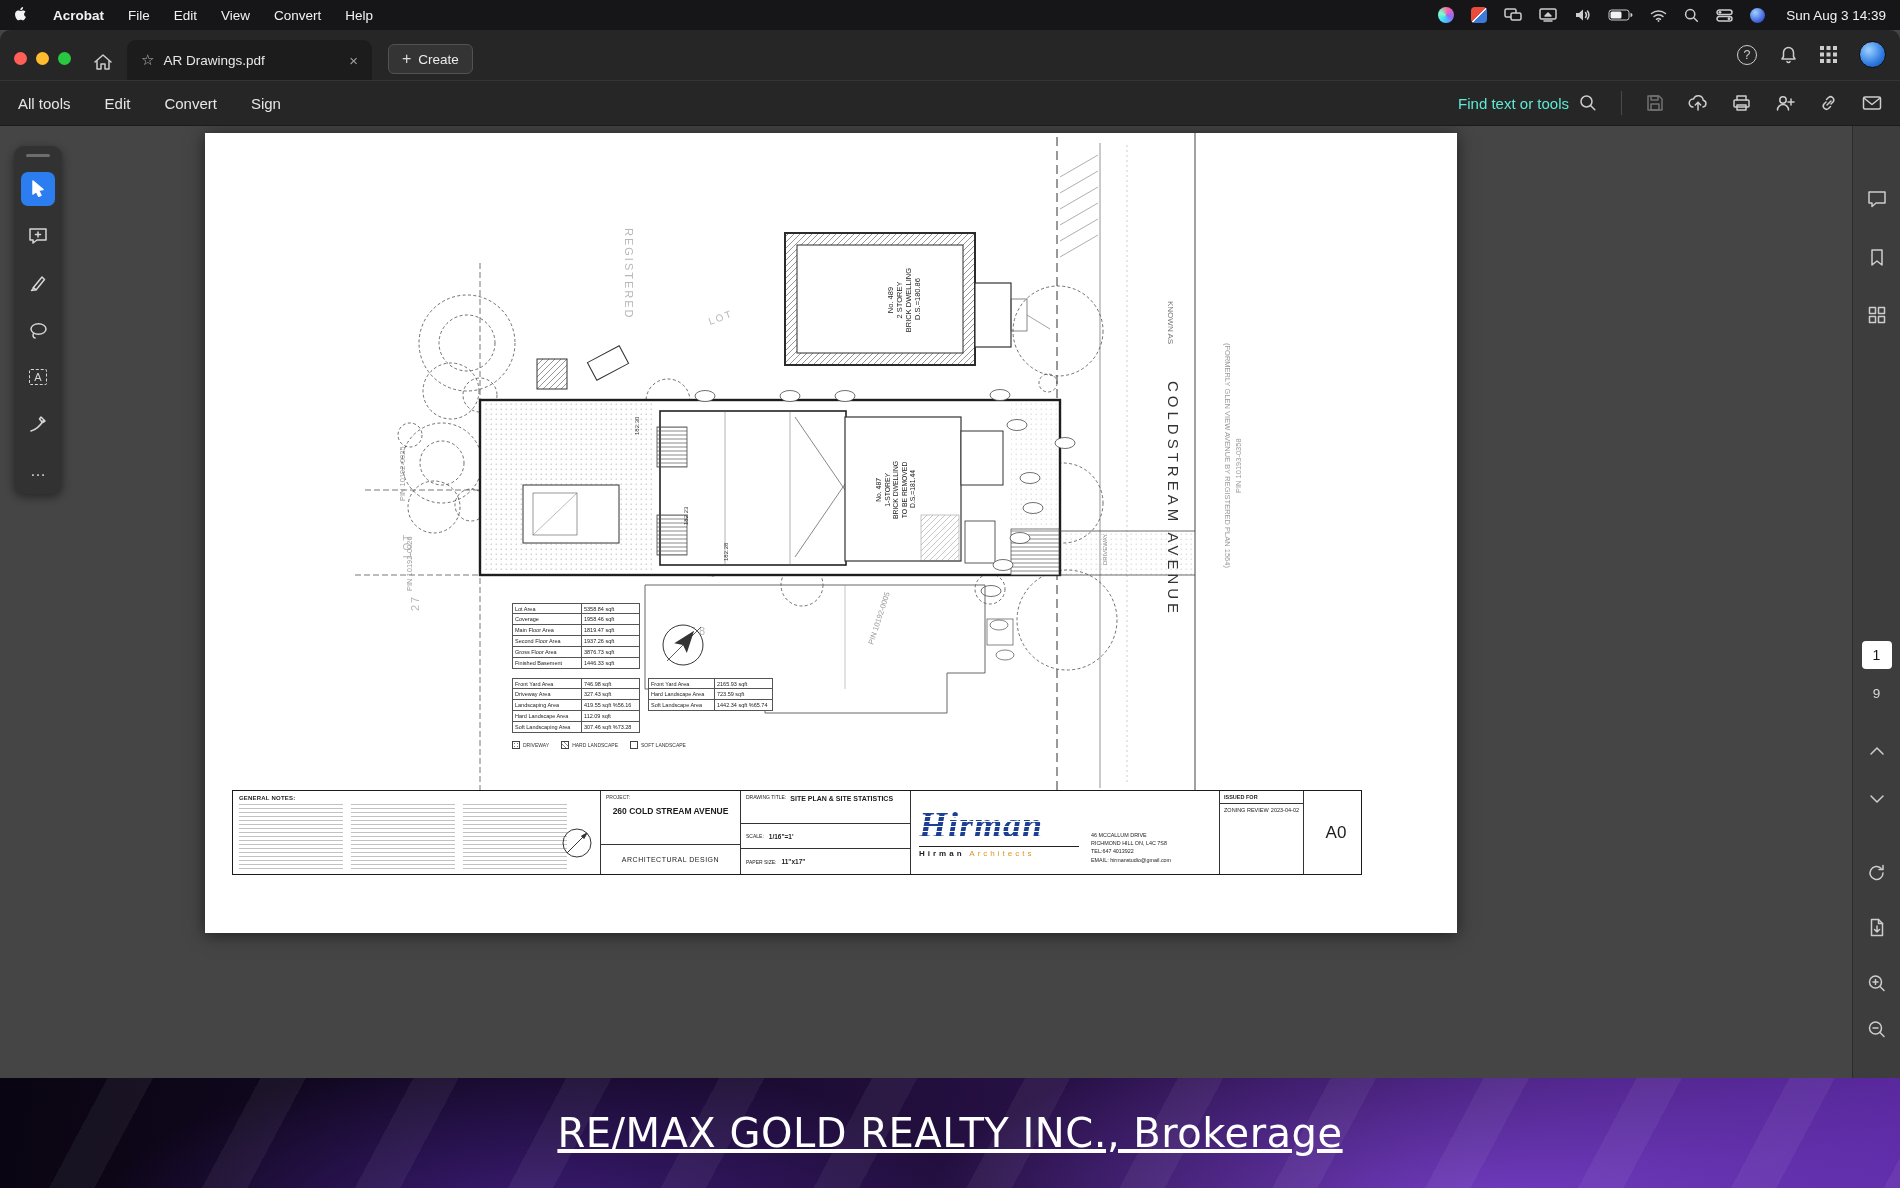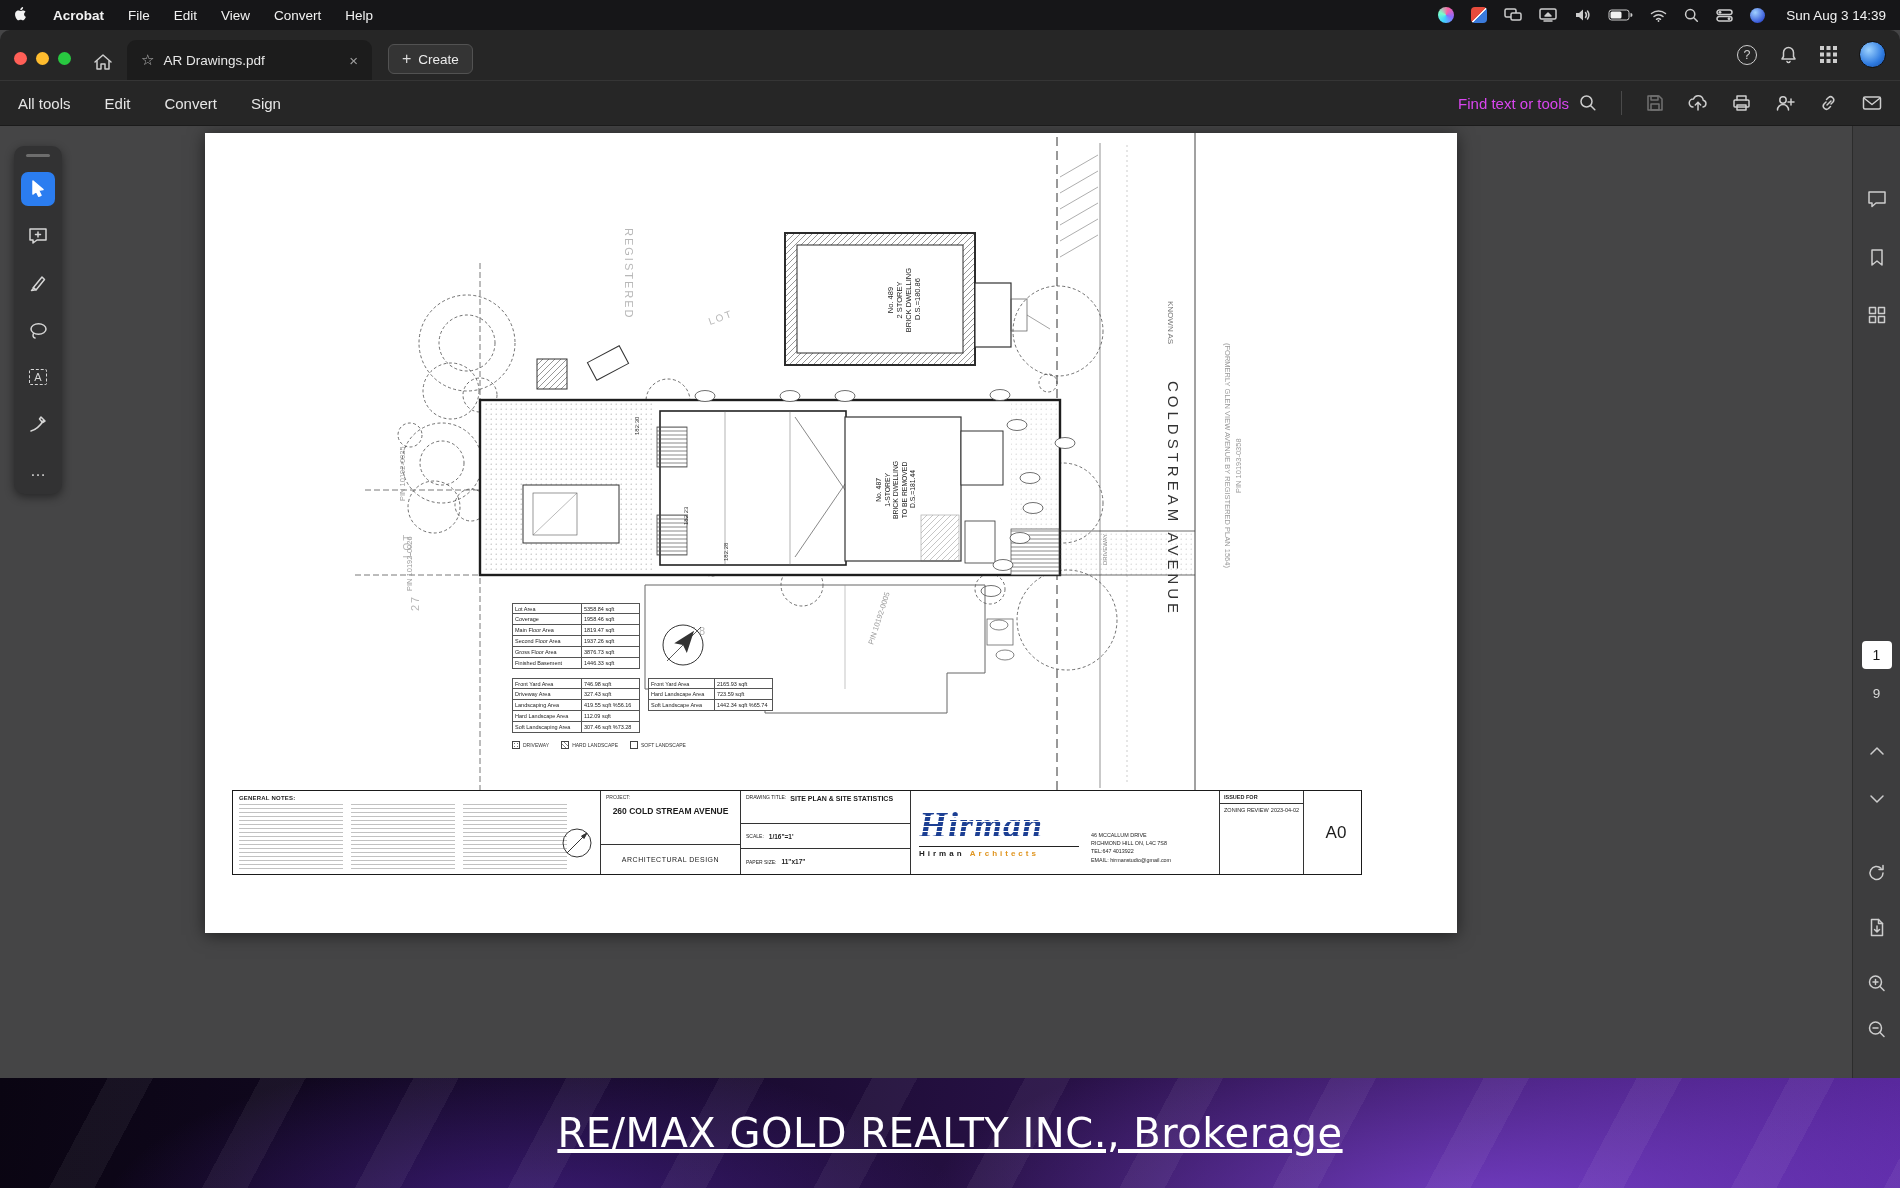--- a/index.html
+++ b/index.html
@@ -40,21 +40,21 @@
   .titlebar .right { margin-left:auto; display:flex; align-items:center; gap:22px; margin-bottom:12px; }
   .circle-q { width:20px; height:20px; border-radius:50%; border:1.6px solid #cfcfcf; color:#cfcfcf;
     font-size:12.5px; display:flex; align-items:center; justify-content:center; }
   .avatar { width:27px; height:27px; border-radius:50%;
     background:radial-gradient(circle at 35% 32%,#9cd2ff,#2f7be0 60%,#174a9e); border:1px solid #111; }
 
   .toolbar { height:46px; background:#262626; border-top:1px solid #353535; border-bottom:1px solid #1b1b1b;
     display:flex; align-items:center; padding:0 18px; color:#e6e6e6; font-size:15px; }
   .toolbar .tleft { display:flex; align-items:center; gap:34px;justify-content:flex-end; }
   .toolbar .tright { margin-left:auto; display:flex; align-items:center; gap:24px; }
-  .findwrap { display:flex; align-items:center; gap:10px; color:#d946ef; }
+  .findwrap { display:flex; align-items:center; gap:10px; color:#5eead4; }
   .tdivider { width:1px; height:24px; background:#4a4a4a; }
   .dim { opacity:.45; }
   .ic { display:flex; align-items:center; justify-content:center; cursor:pointer; }
 
   svg.lineic { stroke:#cdcdcd; fill:none; stroke-width:1.5; stroke-linecap:round; stroke-linejoin:round; }
 
   
   .content { flex:1 1 auto; display:flex; position:relative; min-height:0; }
   .canvas { flex:1; position:relative; background:#454546; overflow:hidden; }
 
@@ -117,21 +117,21 @@
   .dtitle .r2,.dtitle .r3 { flex:1; border-top:1px solid #333; padding:3px 5px; display:flex; gap:5px; align-items:center; }
   .dtitle .med { font-size:6.5px; font-weight:bold; }
   .hirman { flex:1 1 auto; display:flex; padding:4px 8px;gap:12px; }
   .hlogo-wrap { flex:1; display:flex; flex-direction:column; justify-content:center; }
   .hlogo { font-family:"Liberation Serif", serif; font-weight:bold; font-style:italic; font-size:36px;
     color:#1c3f93; letter-spacing:1px; line-height:1;
     background:repeating-linear-gradient(to bottom,#1c3f93 0 4px,#ffffff 4px 5px);
     -webkit-background-clip:text; background-clip:text; -webkit-text-fill-color:transparent; }
   .hsub { font-size:8px; letter-spacing:3px; margin-top:3px; border-top:1.4px solid #222; padding-top:2px; width:160px; }
   .hsub .f1 { color:#222; font-weight:bold; }
-  .hsub .f2 { color:#e09520; font-weight:bold; }
+  .hsub .f2 { color:#e09520; font-weight:normal; }
   .haddr { width:120px; font-size:5.4px; line-height:1.55; align-self:flex-end; padding-bottom:6px; color:#222; }
   .issued { flex:0 0 84px; font-size:5.5px; display:flex; flex-direction:column; }
   .issued .ih { padding:3px 4px; border-bottom:1px solid #333; font-weight:bold; }
   .issued .ir { padding:3px 4px; display:flex; justify-content:space-between; }
   .sheet { flex:0 0 64px; display:flex; align-items:center; justify-content:center; font-size:17px; }
 
   
   .banner { height:110px; flex:0 0 auto; position:relative; display:flex; align-items:center; justify-content:center;
     background:
       radial-gradient(900px 320px at 78% 125%, rgba(150,84,255,.6), transparent 62%),

